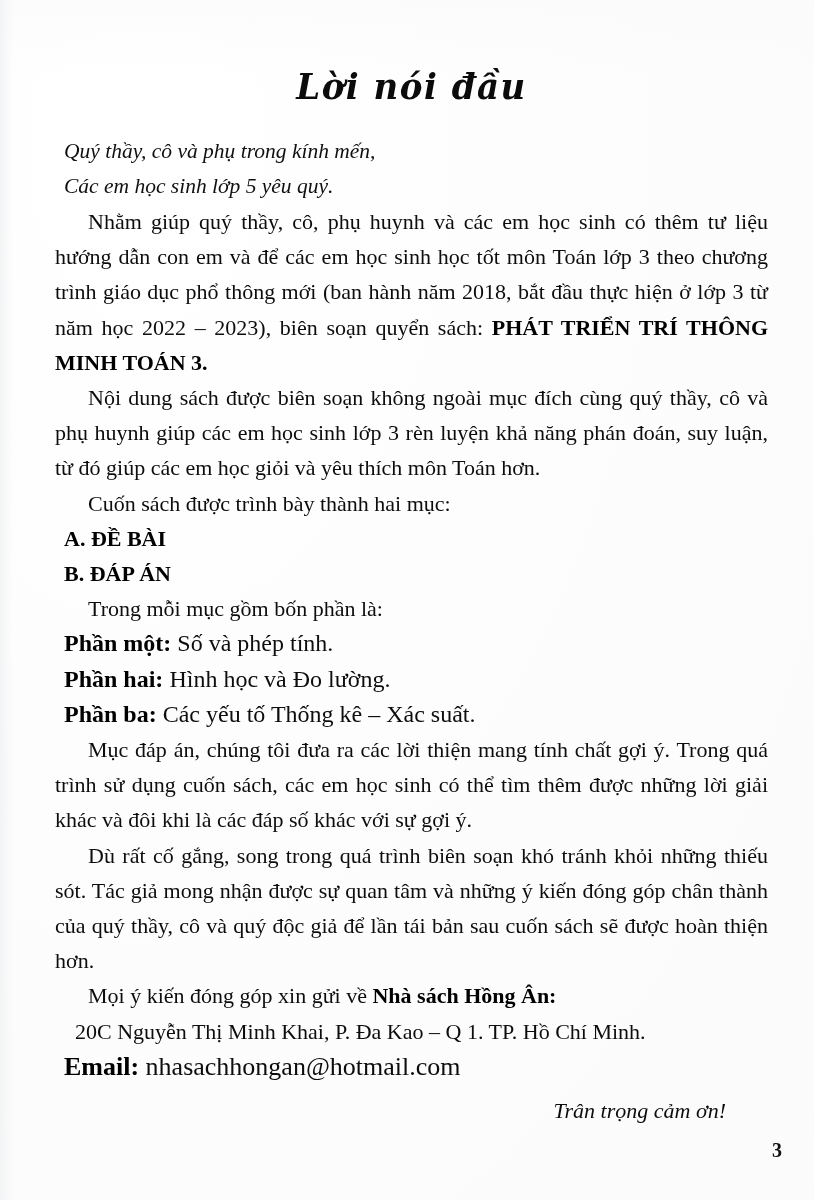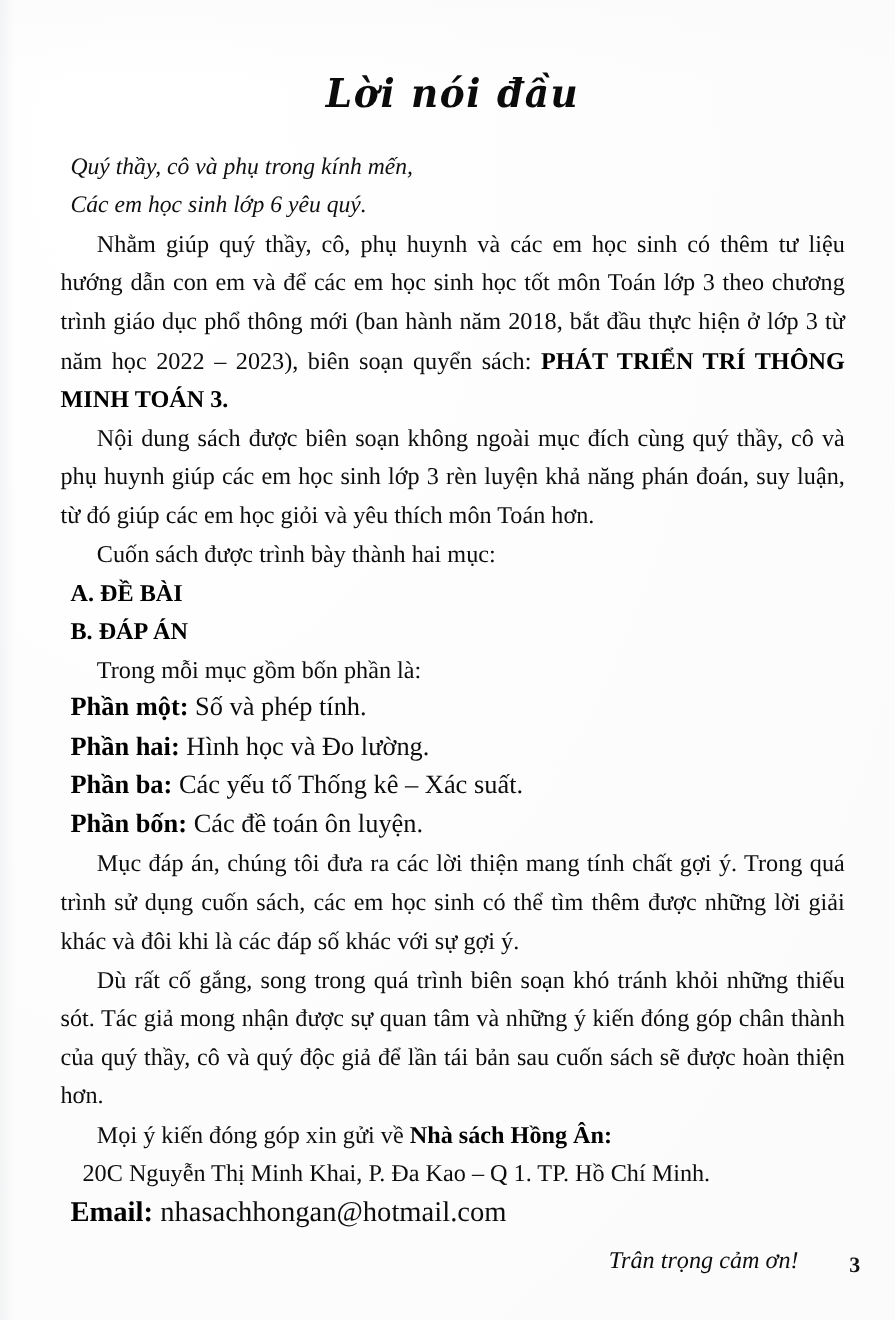--- a/index.html
+++ b/index.html
@@ -151,37 +151,36 @@
 <body>
 
 <div class="page">
   <div class="scan-tint"></div>
 
   <div class="content">
 
     <h1 class="title">Lời nói đầu</h1>
 
     <p class="salutation first">Quý thầy, cô và phụ trong kính mến,</p>
-    <p class="salutation">Các em học sinh lớp 6 yêu quý.</p>
+    <p class="salutation">Các em học sinh lớp 5 yêu quý.</p>
 
     <p class="body"><span>Nhằm giúp quý thầy, cô, phụ huynh và các em học sinh có thêm tư liệu hướng dẫn con em và để các em học sinh học tốt môn Toán lớp 3 theo chương trình giáo dục phổ thông mới (ban hành năm 2018, bắt đầu thực hiện ở lớp 3 từ năm học 2022 – 2023), biên soạn quyển sách: </span><span class="bold-inline">PHÁT TRIỂN TRÍ THÔNG MINH TOÁN 3.</span></p>
 
     <p class="body">Nội dung sách được biên soạn không ngoài mục đích cùng quý thầy, cô và phụ huynh giúp các em học sinh lớp 3 rèn luyện khả năng phán đoán, suy luận, từ đó giúp các em học giỏi và yêu thích môn Toán hơn.</p>
 
     <p class="plain-line">Cuốn sách được trình bày thành hai mục:</p>
 
     <p class="heading">A. ĐỀ BÀI</p>
     <p class="heading">B. ĐÁP ÁN</p>
 
     <p class="plain-line">Trong mỗi mục gồm bốn phần là:</p>
 
     <p class="item"><b>Phần một:</b><span> Số và phép tính.</span></p>
     <p class="item"><b>Phần hai:</b><span> Hình học và Đo lường.</span></p>
     <p class="item"><b>Phần ba:</b><span> Các yếu tố Thống kê – Xác suất.</span></p>
-    <p class="item"><b>Phần bốn:</b><span> Các đề toán ôn luyện.</span></p>
 
     <p class="body">Mục đáp án, chúng tôi đưa ra các lời thiện mang tính chất gợi ý. Trong quá trình sử dụng cuốn sách, các em học sinh có thể tìm thêm được những lời giải khác và đôi khi là các đáp số khác với sự gợi ý.</p>
 
     <p class="body">Dù rất cố gắng, song trong quá trình biên soạn khó tránh khỏi những thiếu sót. Tác giả mong nhận được sự quan tâm và những ý kiến đóng góp chân thành của quý thầy, cô và quý độc giả để lần tái bản sau cuốn sách sẽ được hoàn thiện hơn.</p>
 
     <p class="plain-line"><span>Mọi ý kiến đóng góp xin gửi về </span><span class="bold-inline">Nhà sách Hồng Ân:</span></p>
 
     <p class="addr-line">20C Nguyễn Thị Minh Khai, P. Đa Kao – Q 1. TP. Hồ Chí Minh.</p>
 
     <p class="email-line"><b>Email:</b><span> nhasachhongan@hotmail.com</span></p>

